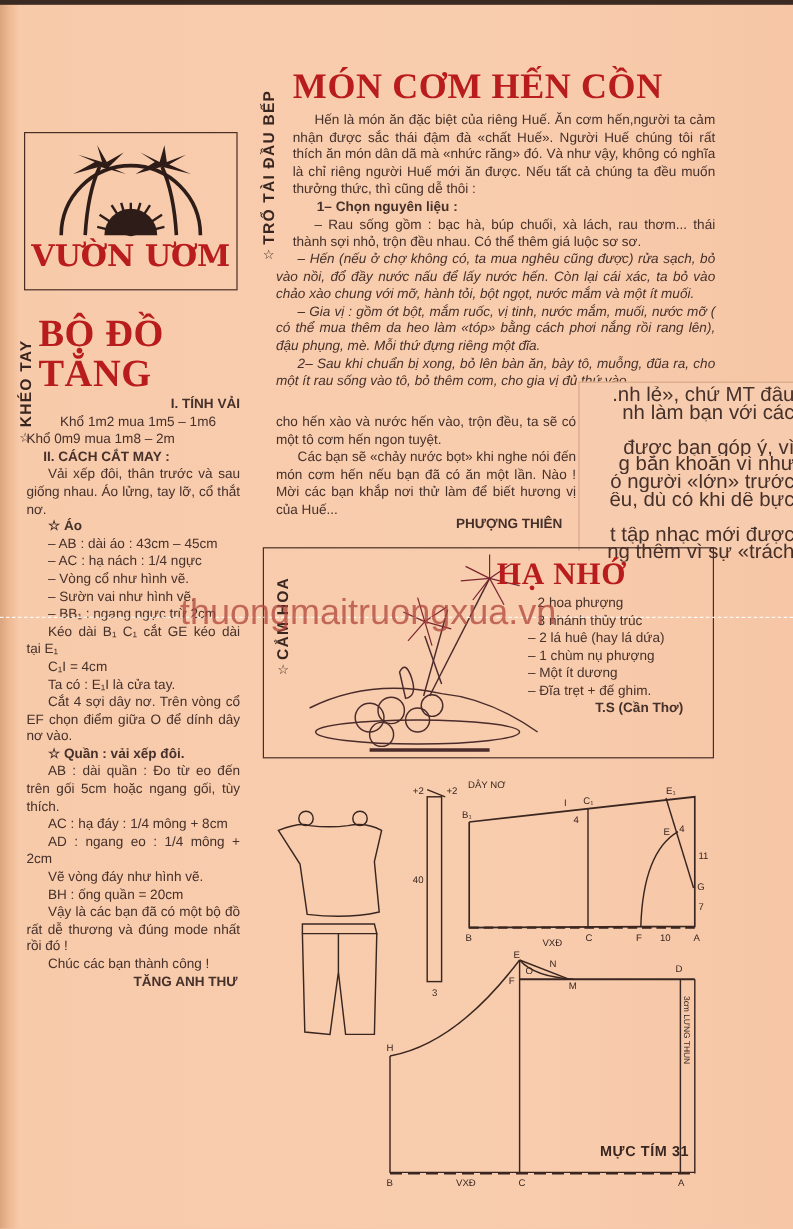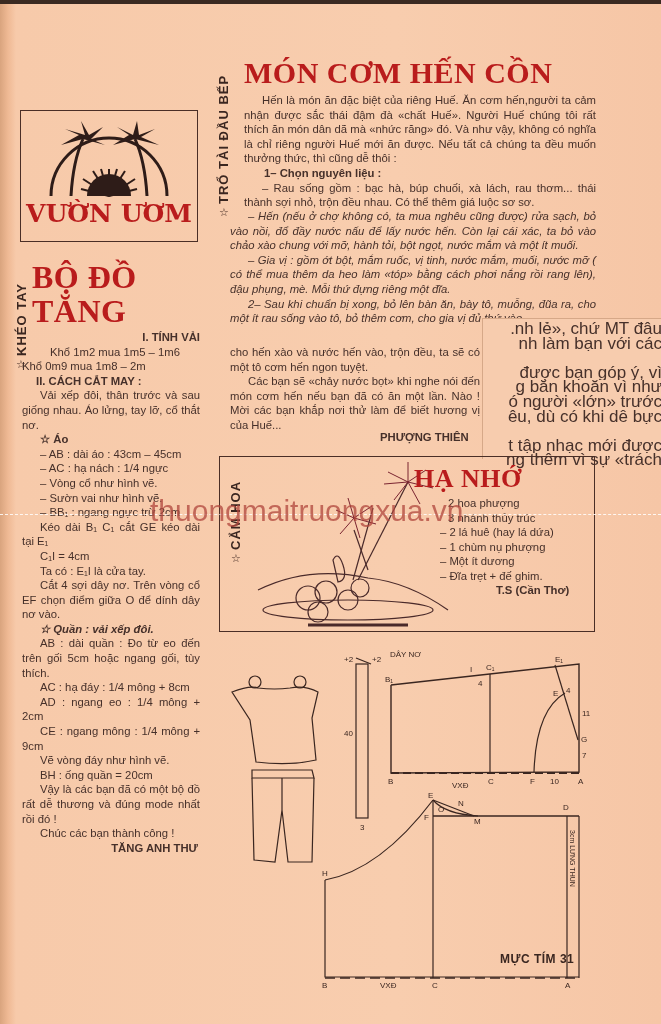--- a/index.html
+++ b/index.html
@@ -73,25 +73,24 @@
   <div class="b" style="padding-left:18px;">☆ Áo</div>
   <div class="j ind">– AB : dài áo : 43cm – 45cm</div>
   <div class="j ind">– AC : hạ nách : 1/4 ngực</div>
   <div class="j ind">– Vòng cổ như hình vẽ.</div>
   <div class="j ind">– Sườn vai như hình vẽ.</div>
   <div class="j ind">– BB₁ : ngang ngực trừ 2cm</div>
   <div class="j ind">Kéo dài B₁ C₁ cắt GE kéo dài tại E₁</div>
   <div class="j ind">C₁I = 4cm</div>
   <div class="j ind">Ta có : E₁I là cửa tay.</div>
   <div class="j ind">Cắt 4 sợi dây nơ. Trên vòng cổ EF chọn điểm giữa O để dính dây nơ vào.</div>
-  <div class="b" style="padding-left:18px;font-style:italic;">☆ Quần : vải xếp đôi.</div>
+  <div class="b" style="padding-left:18px;">☆ Quần : vải xếp đôi.</div>
   <div class="j ind">AB : dài quần : Đo từ eo đến trên gối 5cm hoặc ngang gối, tùy thích.</div>
   <div class="j ind">AC : hạ đáy : 1/4 mông + 8cm</div>
   <div class="j ind">AD : ngang eo : 1/4 mông + 2cm</div>
-  <div class="j ind">CE : ngang mông : 1/4 mông + 9cm</div>
   <div class="j ind">Vẽ vòng đáy như hình vẽ.</div>
   <div class="j ind">BH : ống quần = 20cm</div>
   <div class="j ind">Vậy là các bạn đã có một bộ đồ rất dễ thương và đúng mode nhất rồi đó !</div>
   <div class="j ind">Chúc các bạn thành công !</div>
   <div class="b" style="text-align:right;padding-right:2px;">TĂNG ANH THƯ</div>
 </div>
 
 <div class="vert" style="left:216px;top:64px;height:140px;">TRỔ TÀI ĐẦU BẾP</div>
 <div class="abs star" style="left:219px;top:206px;">☆</div>
 <div class="abs serif-title" style="left:244px;top:56px;font-size:30px;line-height:34px;white-space:nowrap;">MÓN CƠM HẾN CỒN</div>

